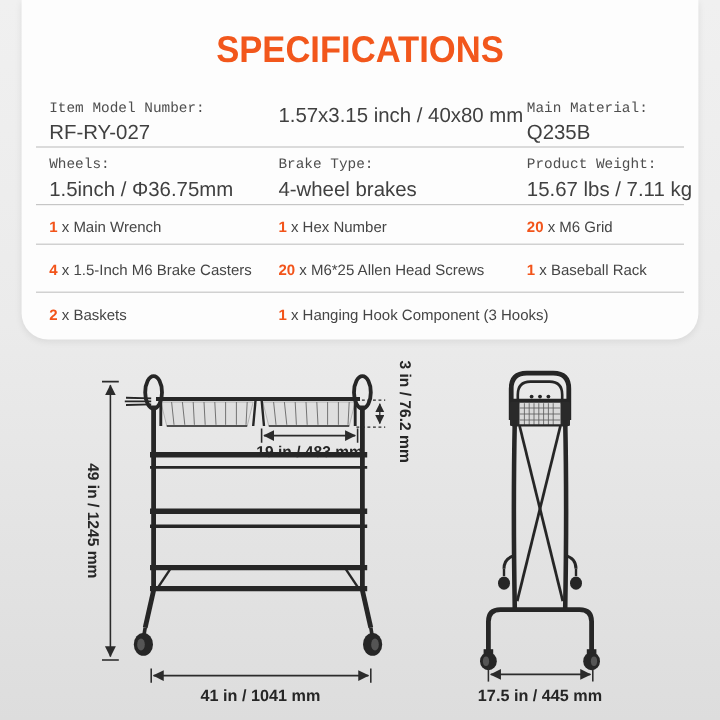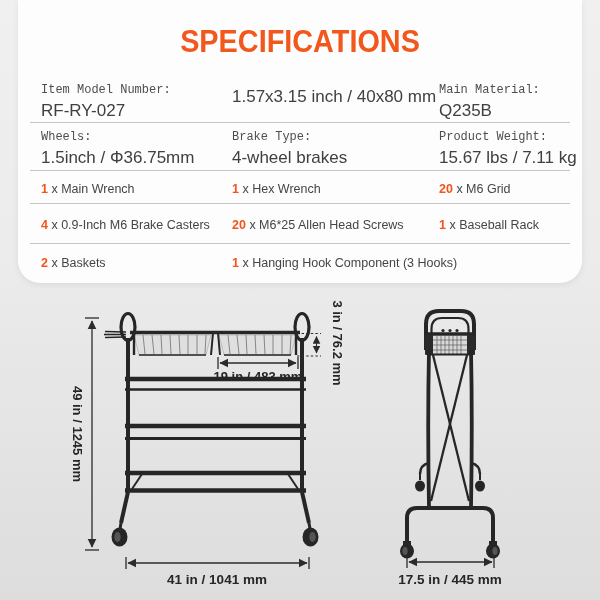--- a/index.html
+++ b/index.html
@@ -62,26 +62,26 @@
     <div class="val">4-wheel brakes</div>
   </div>
   <div class="cell c3 rowB">
     <div class="lab">Product Weight:</div>
     <div class="val">15.67 lbs / 7.11 kg</div>
   </div>
 
   <div class="divider d2"></div>
 
   <div class="cell c1 rowC kit"><span class="qty">1</span><span> x Main Wrench</span></div>
-  <div class="cell c2 rowC kit"><span class="qty">1</span><span> x Hex Wrench</span></div>
+  <div class="cell c2 rowC kit"><span class="qty">1</span><span> x Hex Number</span></div>
   <div class="cell c3 rowC kit"><span class="qty">20</span><span> x M6 Grid</span></div>
 
   <div class="divider d3"></div>
 
-  <div class="cell c1 rowD kit"><span class="qty">4</span><span> x 0.9-Inch M6 Brake Casters</span></div>
+  <div class="cell c1 rowD kit"><span class="qty">4</span><span> x 1.5-Inch M6 Brake Casters</span></div>
   <div class="cell c2 rowD kit"><span class="qty">20</span><span> x M6*25 Allen Head Screws</span></div>
   <div class="cell c3 rowD kit"><span class="qty">1</span><span> x Baseball Rack</span></div>
 
   <div class="divider d4"></div>
 
   <div class="cell c1 rowE kit"><span class="qty">2</span><span> x Baskets</span></div>
   <div class="cell c2 rowE kit"><span class="qty">1</span><span> x Hanging Hook Component (3 Hooks)</span></div>
 </div>
 
 <svg width="600" height="313" viewBox="0 0 600 313" style="position:absolute;left:0;top:287px;">

